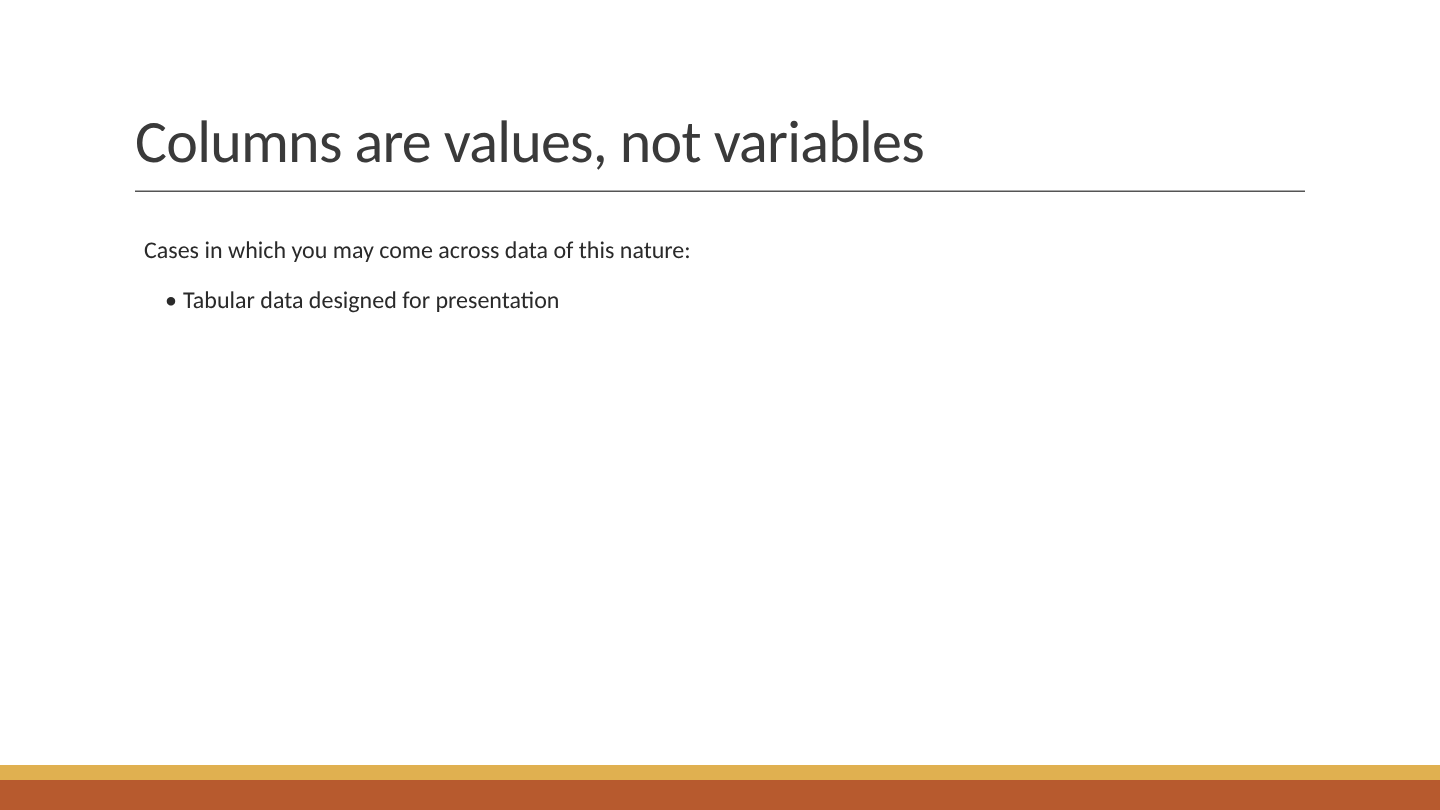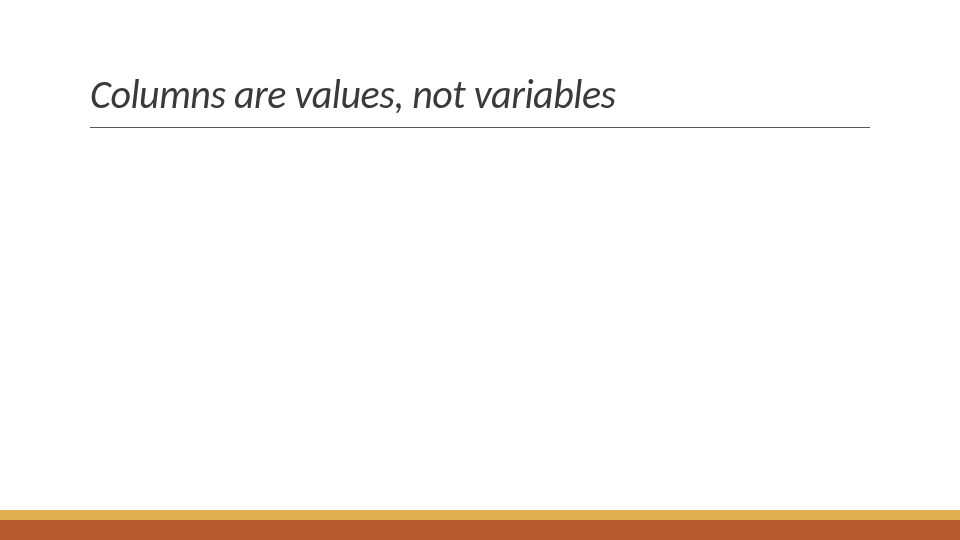--- a/index.html
+++ b/index.html
@@ -1,19 +1,18 @@
 <!DOCTYPE html>
 <html><head>
   <meta charset="utf-8">
   <style>
     * {
       margin: 0;
       padding: 0;
       box-sizing: border-box;
-      font-style: italic;
     }
     body {
       width: 960px;
       height: 540px;
       background: #ffffff;
       font-family: "Segoe UI", "Calibri", Arial, sans-serif;
       position: relative;
       overflow: hidden;
     }
     .slide {
@@ -65,20 +64,22 @@
     .footer-bottom {
       height: 20px;
       background: #b75a2e;
     }
   </style>
 </head>
 <body>
 
 <div class="slide">
   <h1 class="title">Columns are values, not variables</h1>
+  <p class="subtitle">Cases in which you may come across data of this nature:</p>
   <ul class="bullets">
+    <li><span class="dot">•</span><span>Tabular data designed for presentation</span></li>
   </ul>
 </div>
 
 <div class="footer-band">
   <div class="footer-top"></div>
   <div class="footer-bottom"></div>
 </div>
 
 </body></html>

